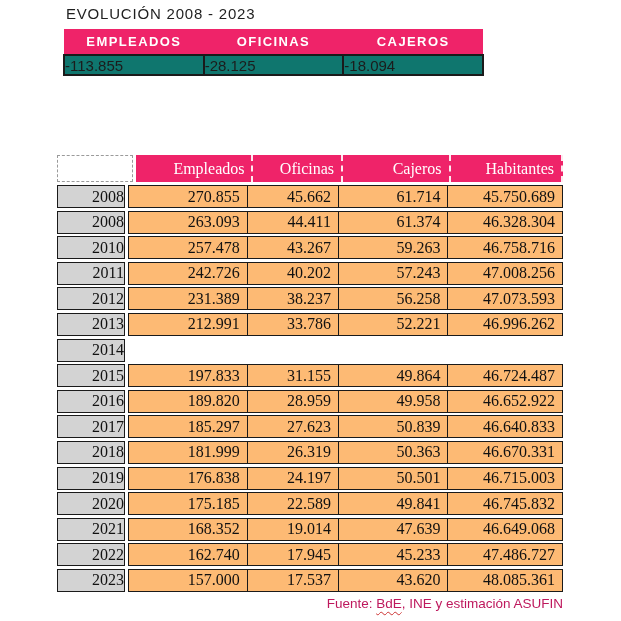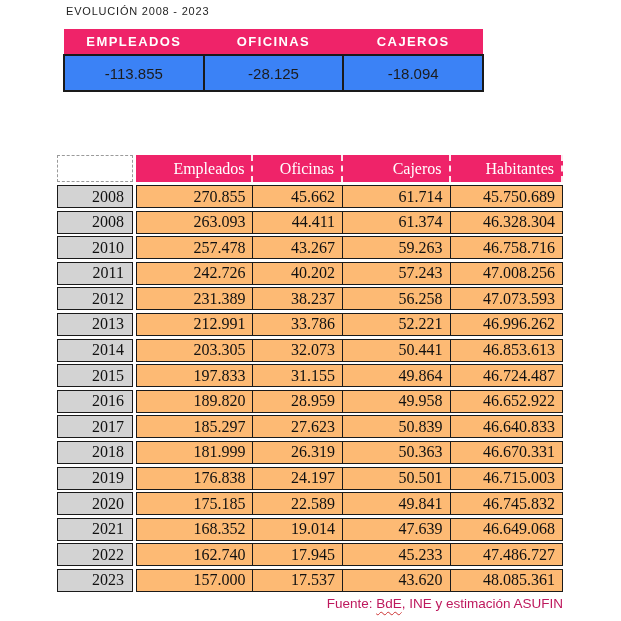--- a/index.html
+++ b/index.html
@@ -11,21 +11,21 @@
     background: #ffffff;
     font-family: "Liberation Sans", sans-serif;
     overflow: hidden;
   }
 
   
   .title {
     position: absolute;
     left: 66px;
     top: 5px;
-    font-size: 11px;
+    font-size: 15px;
     font-weight: 500;
     letter-spacing: 0.8px;
     color: #1f1f1f;
     font-family: "Liberation Sans", sans-serif;
   }
 
   
   .summary {
     position: absolute;
     left: 63px;
@@ -39,25 +39,24 @@
     color: #ffffff;
     font-size: 13px;
     font-weight: 600;
     letter-spacing: 1.4px;
     height: 26px;
     text-align: center;
     border: none;
   }
   .summary td {
     border: 2px solid #1a1a1a;
-    height: 36px;
-    text-align: center;
+    height: 20px;
     font-size: 15px;
     color: #1c1c1c;
-    background: #3b82f6;
+    background: #0f766e;
   }
 
   
   .main-table {
     position: absolute;
     left: 57px;
     top: 155px;
     width: 506px;
     font-family: "Liberation Serif", serif;
   }
@@ -65,29 +64,28 @@
   .head-row { height: 27px; margin-bottom: 3px; }
 
   .corner {
     width: 76px;
     border: 1.5px dashed #9a9a9a;
     background: #ffffff;
     margin-right: 3px;
     flex: none;
   }
   .ycell {
-    width: 76px;
+    width: 68px;
     flex: none;
     background: #D3D3D3;
     border: 1.6px solid #1a1a1a;
     margin-right: 3px;
     display: flex;
     align-items: center;
     justify-content: flex-end;
-    padding-right: 8px;
     font-size: 16px;
     color: #111;
   }
   .dgroup {
     flex: 1;
     display: flex;
     border: 1.6px solid #1a1a1a;
     background: #fdba74;
   }
   .hgroup {
@@ -216,26 +214,20 @@
           <div class="ycell">2013</div>
           <div class="dgroup">
             <div class="dcell c0">212.991</div>
             <div class="dcell c1">33.786</div>
             <div class="dcell c2">52.221</div>
             <div class="dcell c3">46.996.262</div>
           </div>
         </div>
         <div class="mrow">
           <div class="ycell">2014</div>
-          <div class="dgroup">
-            <div class="dcell c0">203.305</div>
-            <div class="dcell c1">32.073</div>
-            <div class="dcell c2">50.441</div>
-            <div class="dcell c3">46.853.613</div>
-          </div>
         </div>
         <div class="mrow">
           <div class="ycell">2015</div>
           <div class="dgroup">
             <div class="dcell c0">197.833</div>
             <div class="dcell c1">31.155</div>
             <div class="dcell c2">49.864</div>
             <div class="dcell c3">46.724.487</div>
           </div>
         </div>

